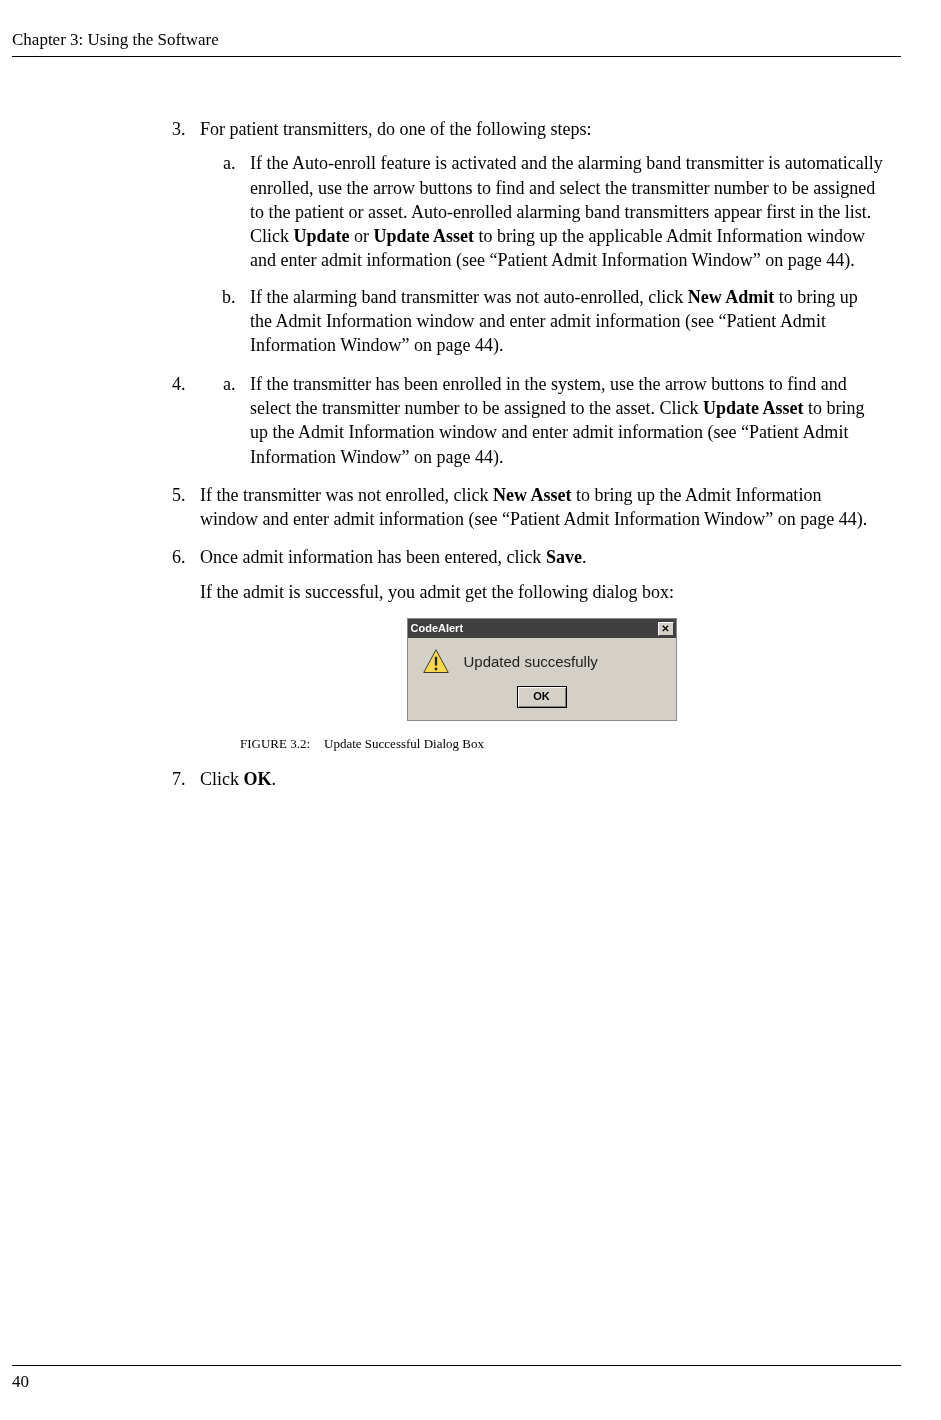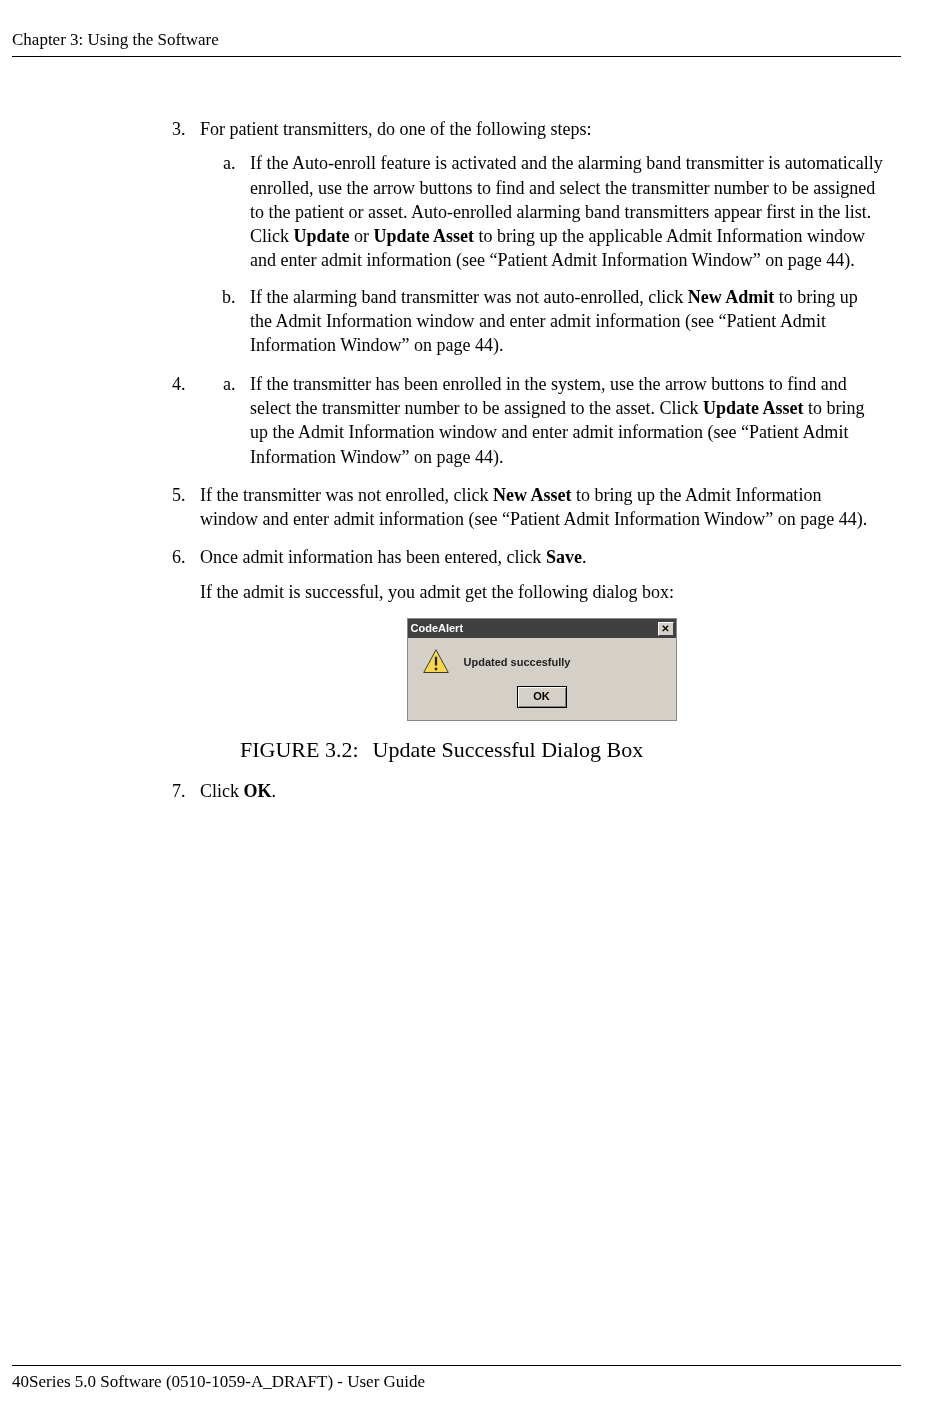--- a/index.html
+++ b/index.html
@@ -99,39 +99,39 @@
     display: flex;
     align-items: center;
     gap: 14px;
     width: 100%;
     padding-left: 8px;
   }
   .warn-icon svg {
     display: block;
   }
   .dialog-text {
-    font-size: 11px;
-    font-weight: bold;
+    font-size: 15px;
+    font-weight: normal;
     color: #222;
   }
   .dialog-ok {
     margin-top: 10px;
     width: 48px;
     height: 20px;
     background: #d4d0c8;
     border: 1px solid #000;
     box-shadow: inset 1px 1px 0 #fff, inset -1px -1px 0 #808080;
     font-family: Tahoma, Verdana, sans-serif;
     font-size: 11px;
     font-weight: bold;
     text-align: center;
     line-height: 18px;
   }
   .figure-caption {
-    font-size: 22px;
+    font-size: 13px;
     margin-top: 6px;
     margin-left: 40px;
   }
   .fig-label {
     margin-right: 14px;
   }
   .footer {
     position: absolute;
     bottom: 28px;
     left: 12px;
@@ -211,16 +211,15 @@
       <li>
         <span>Click </span><strong>OK</strong><span>.</span>
       </li>
     </ol>
   </div>
 
   <div class="footer">
     <hr class="hr-bottom">
     <div class="footer-row">
       <span>40</span>
-      <span>Series 5.0 Software (0510-1059-A_DRAFT) - User Guide</span>
     </div>
   </div>
 </div>
 
 </body></html>

